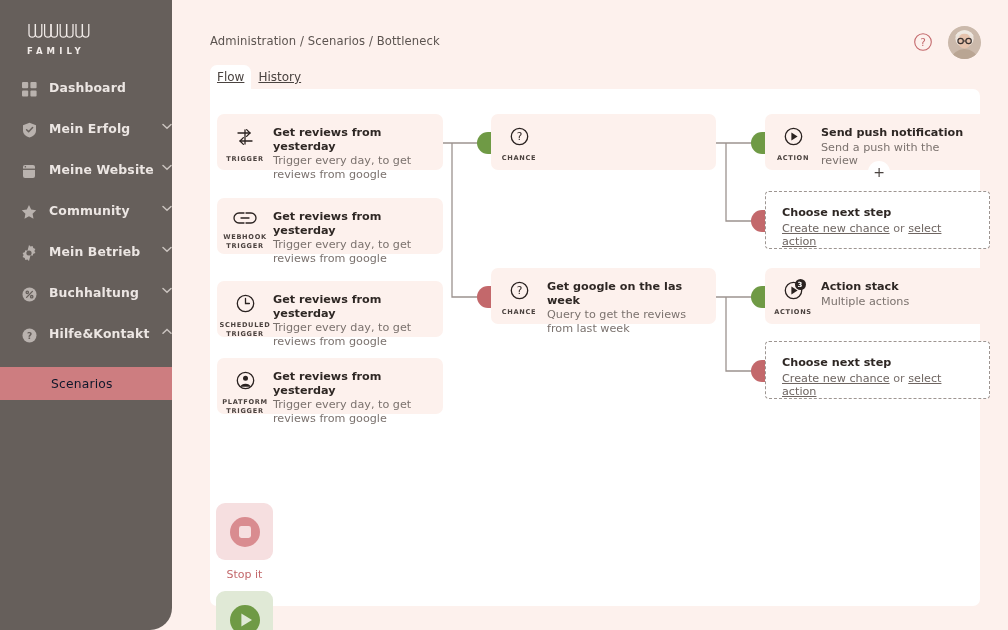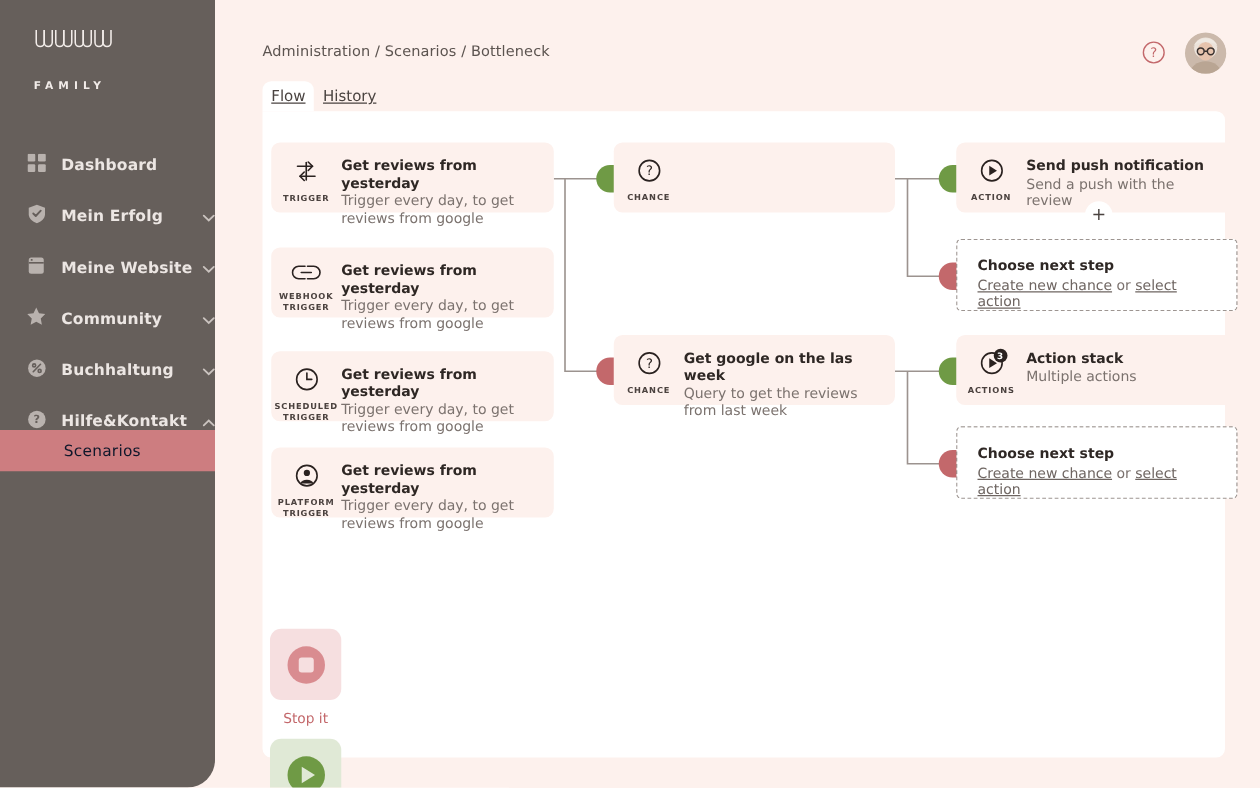--- a/index.html
+++ b/index.html
@@ -15,26 +15,26 @@
   #sidebar {
     position: absolute; left: 0; top: 0; width: 172px; height: 630px;
     background: #665f5b;
     border-bottom-right-radius: 22px;
     overflow: hidden;
   }
   #logo { margin: 22px 0 0 26px; width: 70px; }
   #logo .wordmark { display:block; }
   #logo .family {
     color: #f2ece9; font-size: 8.5px; letter-spacing: 4.1px;
-    font-weight: 700; margin-top: 20px; margin-left: 1px;
+    font-weight: 700; margin-top: 2px; margin-left: 1px;
     font-family: "DejaVu Sans", "Liberation Sans", sans-serif;
   }
   .nav { margin-top: 24px; }
   .nav-item {
-    display: flex; align-items: flex-end;
+    display: flex; align-items: flex-start;
     height: 41px; padding-left: 20px; padding-right: 0;
     color: #e7e1de; cursor: pointer;
     position: relative;
   }
   .nav-item .ico {
     width: 18px; height: 18px; flex: 0 0 18px;
     display: flex; align-items: center; justify-content: center;
     margin-right: 11px; color: #b9b2ae;
   }
   .nav-item .lbl {
@@ -238,20 +238,34 @@
             </svg>
         </span>
         <span class="lbl">Community</span>
         <span class="chev">
           <svg width="10" height="7" viewBox="0 0 10 7">
               <path d="M1 1.5 L5 5.3 L9 1.5" fill="none" stroke="#cac3bf" stroke-width="1.5" stroke-linecap="round"></path>
             </svg>
         </span>
       </div>
 
+      <div class="nav-item">
+        <span class="ico">
+          <svg width="16" height="16" viewBox="0 0 16 16">
+              <path d="M8 0 l1.5 1.6 2.1-.6 .7 2.1 2.1 .8 -1 2 1 2 -2.1 .8 -.7 2.1 -2.1-.6 L8 16 6.5 14.4 4.4 15 3.7 12.9 1.6 12.1 2.6 10.1 1.6 8.1 3.7 7.3 4.4 5.2 6.5 5.8 Z" fill="#b9b2ae"></path>
+              <circle cx="8" cy="8" r="2.6" fill="#665f5b"></circle>
+            </svg>
+        </span>
+        <span class="lbl">Mein Betrieb</span>
+        <span class="chev">
+          <svg width="10" height="7" viewBox="0 0 10 7">
+              <path d="M1 1.5 L5 5.3 L9 1.5" fill="none" stroke="#cac3bf" stroke-width="1.5" stroke-linecap="round"></path>
+            </svg>
+        </span>
+      </div>
 
       <div class="nav-item">
         <span class="ico">
           <svg width="15" height="15" viewBox="0 0 15 15">
               <circle cx="7.5" cy="7.5" r="7" fill="#b9b2ae"></circle>
               <g stroke="#665f5b" stroke-width="1.3" fill="none">
                 <path d="M4.6 10.4 L10.4 4.4" stroke-linecap="round"></path>
                 <circle cx="5.3" cy="5.3" r="1.2"></circle>
                 <circle cx="9.7" cy="9.7" r="1.2"></circle>
               </g>

